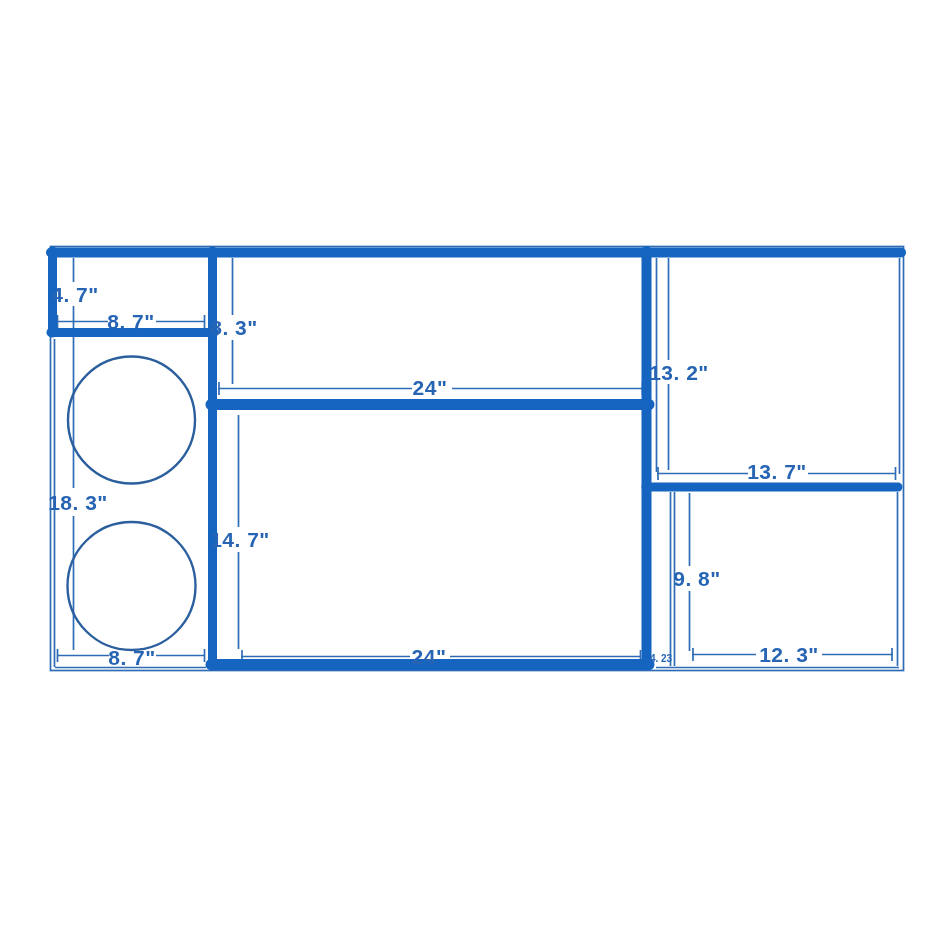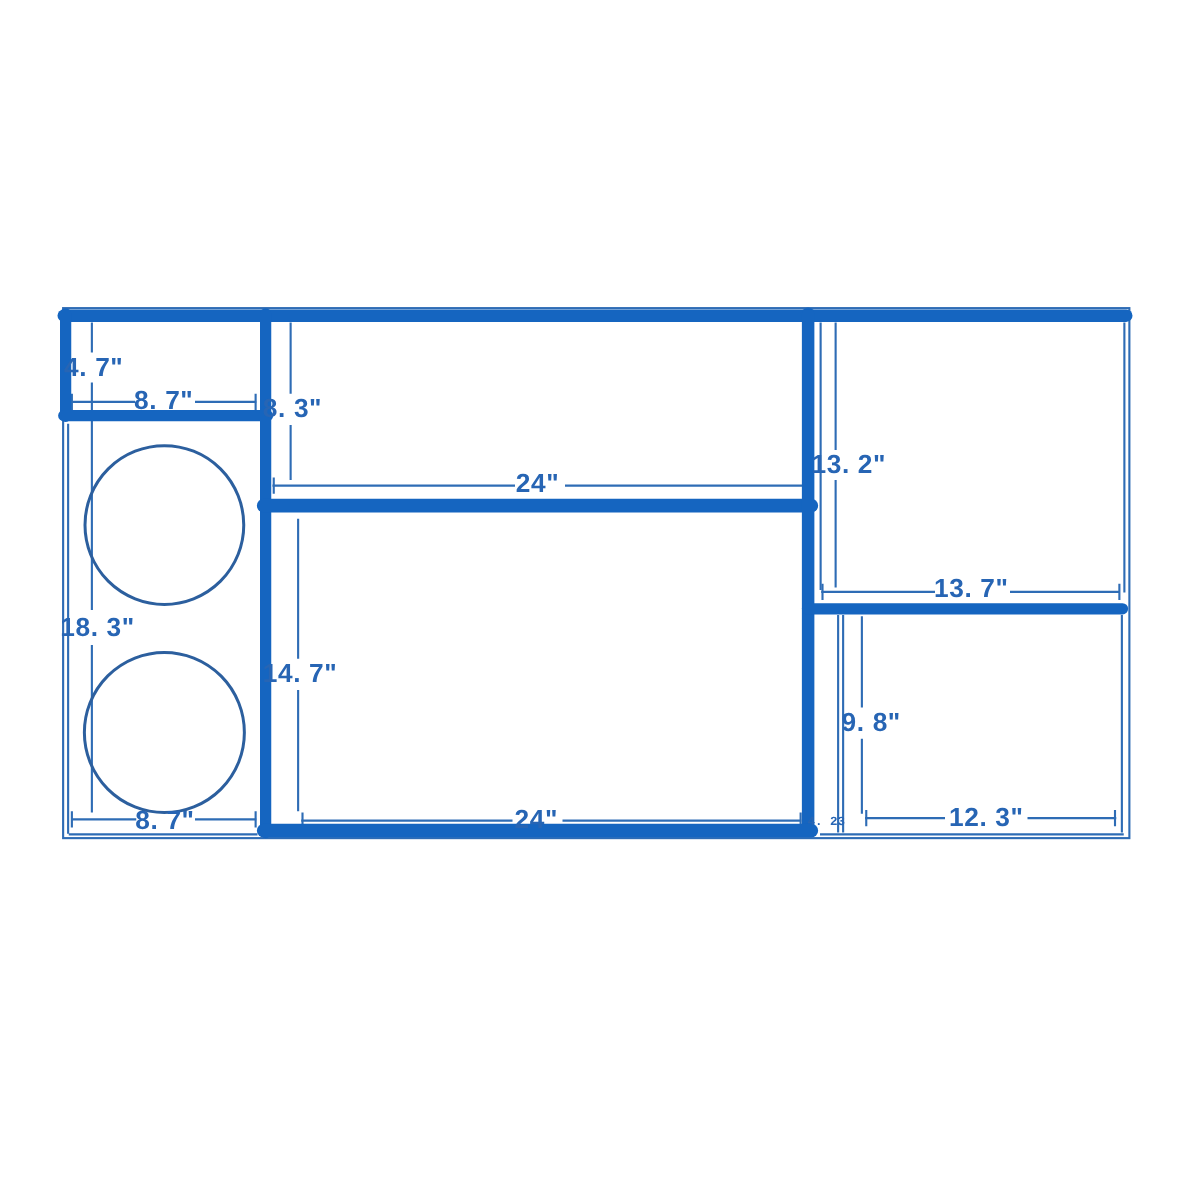--- a/index.html
+++ b/index.html
@@ -18,21 +18,21 @@
   .dim-label {
     position: absolute;
     transform: translate(-50%, -50%);
     font-weight: bold;
     font-size: 21px;
     letter-spacing: 0.5px;
     color: var(--text, #2765b4);
     white-space: nowrap;
     line-height: 1;
   }
-  .dim-label.tiny { font-size: 10px; letter-spacing: 0; font-family: Liberation Mono, monospace; }
+  .dim-label.tiny { font-size: 10px; letter-spacing: 0; }
 </style>
 </head>
 <body>
 
 <div class="stage">
 
   <svg class="drawing-svg" width="950" height="950" viewBox="0 0 950 950">
 
     <g>
       <rect class="thin" x="50.5" y="246.5" width="853" height="424"></rect>

